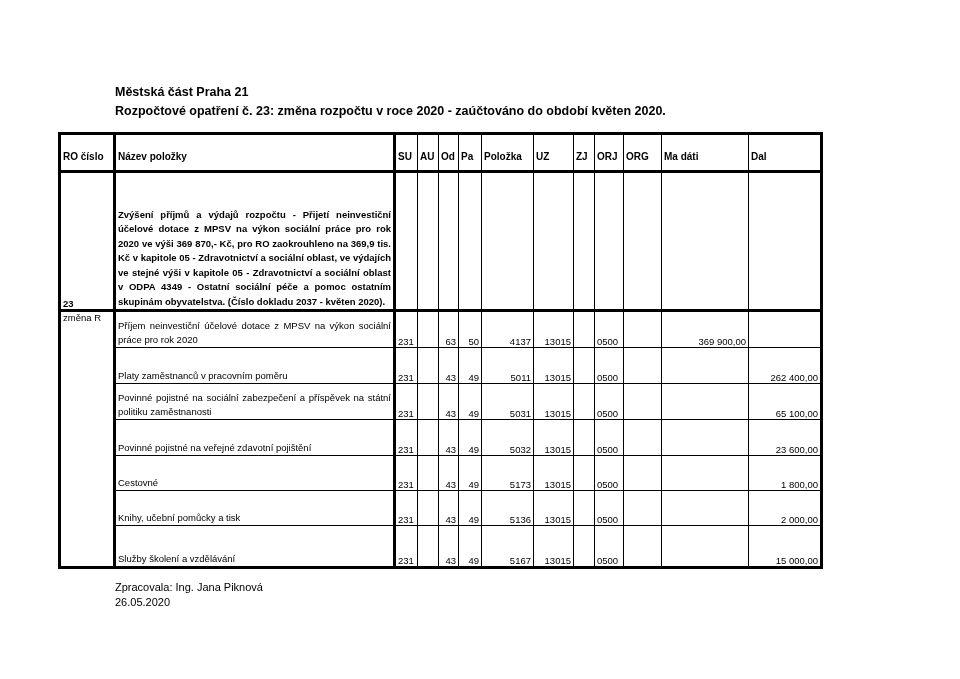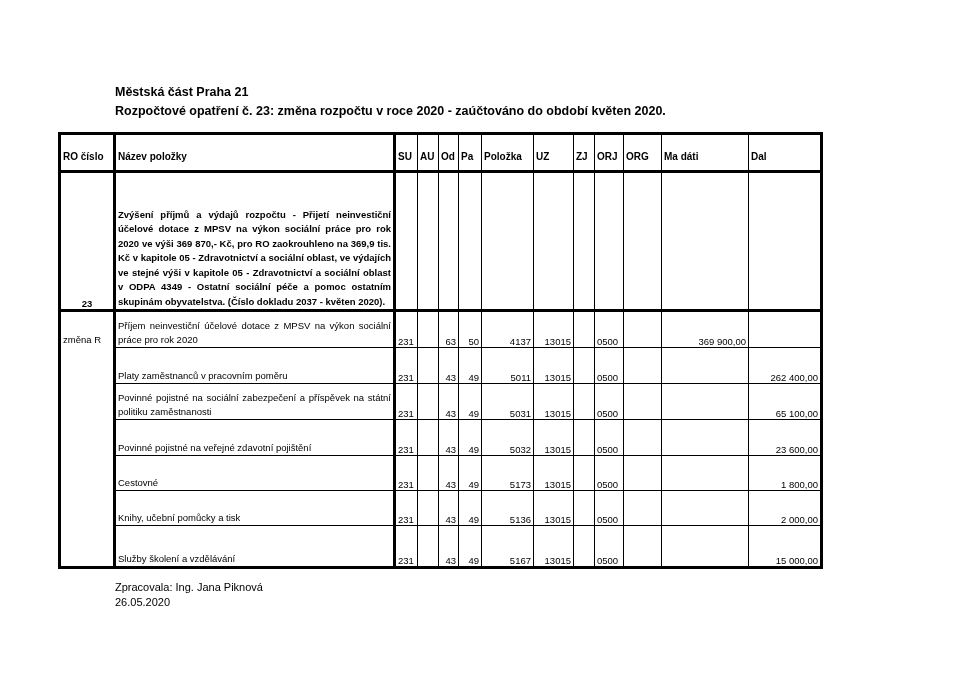--- a/index.html
+++ b/index.html
@@ -13,21 +13,21 @@
                  vertical-align: bottom; overflow: hidden; }
   table.budget th { font-weight: bold; height: 27px; text-align: left; font-size: 10px;
                  border-bottom: 3px solid #000; vertical-align: middle; padding-top: 8px;}
   th.c, td.c { text-align: center; }
   td.r { text-align: right; margin-top: 28px; }
   .thick-l { border-left: 3px solid #000 !important; }
   .thick-r { border-right: 3px solid #000 !important; }
   .thick-b { border-bottom: 3px solid #000 !important; }
   td.desc { font-weight: bold; text-align: justify; line-height: 14.5px; font-size: 9.3px; padding-top: 12px; margin-left: 29px; }
   td.name { text-align: justify; line-height: 14px; }
-  td.ro { text-align: center; font-weight: bold; }
+  td.ro { text-align: left; font-weight: bold; }
   td.ro-change { vertical-align: middle; text-align: left; }
   .footer { position: absolute; left: 115px; top: 580px; font-size: 11px; line-height: 15px; }
 </style>
 </head>
 <body>
 
 <div class="title-block">
   <div class="title-line">Městská část Praha 21</div>
   <div class="title-line">Rozpočtové opatření č. 23: změna rozpočtu v roce 2020 - zaúčtováno do období květen 2020.</div>
 </div>
@@ -75,21 +75,21 @@
         <td class="thick-b"></td>
       <td class="thick-b"></td>
         <td class="thick-b"></td>
       <td class="thick-b"></td>
         <td class="thick-b"></td>
       <td class="thick-b"></td>
         <td class="thick-b"></td>
       <td class="thick-b"></td>
     </tr>
     <tr style="height:37px">
-      <td class="ro-change" rowspan="7" style="vertical-align:top;padding-top:22px;">změna R</td>
+      <td class="ro-change" rowspan="7" style="vertical-align:top;">změna R</td>
       <td class="name thick-l thick-r">Příjem neinvestiční účelové dotace z MPSV na výkon sociální práce pro rok 2020</td>
       <td>231</td>
       <td></td>
       <td class="r">63</td>
       <td class="r">50</td>
       <td class="r">4137</td>
       <td class="r">13015</td>
       <td></td>
       <td>0500</td>
       <td></td>

